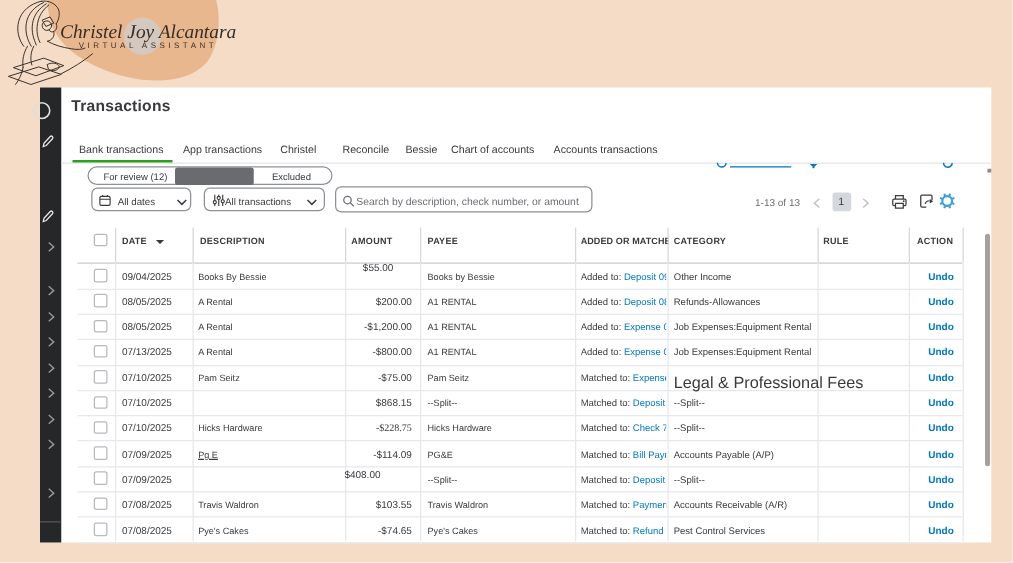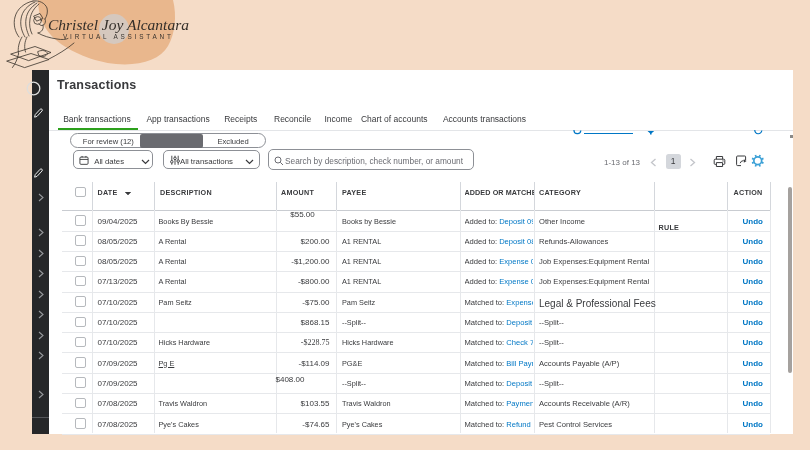--- a/index.html
+++ b/index.html
@@ -65,23 +65,23 @@
 <svg class="a" style="left:37.5px;top:351px;" width="6" height="9" viewBox="0 0 6 9">
     <path d="M1 1 L5 4.5 L1 8" fill="none" stroke="#97999c" stroke-width="1.1"></path>
   </svg>
 <svg class="a" style="left:37.5px;top:390px;" width="6" height="9" viewBox="0 0 6 9">
     <path d="M1 1 L5 4.5 L1 8" fill="none" stroke="#97999c" stroke-width="1.1"></path>
   </svg>
 <div class="a" style="left:32px;top:417px;width:16.5px;height:1px;background:#55565a;"></div>
 <div class="a" style="left:57px;top:78px;font-size:12.5px;font-weight:bold;color:#393a3d;letter-spacing:0.2px;">Transactions</div>
 <div class="a" style="left:63.2px;top:114.2px;font-size:8.5px;color:#393a3d;">Bank transactions</div>
 <div class="a" style="left:146.4px;top:114.2px;font-size:8.5px;color:#393a3d;">App transactions</div>
-<div class="a" style="left:224.2px;top:114.2px;font-size:8.5px;color:#393a3d;">Receipts</div>
+<div class="a" style="left:224.2px;top:114.2px;font-size:8.5px;color:#393a3d;">Christel</div>
 <div class="a" style="left:274px;top:114.2px;font-size:8.5px;color:#393a3d;">Reconcile</div>
-<div class="a" style="left:324.4px;top:114.2px;font-size:8.5px;color:#393a3d;">Income</div>
+<div class="a" style="left:324.4px;top:114.2px;font-size:8.5px;color:#393a3d;">Bessie</div>
 <div class="a" style="left:360.9px;top:114.2px;font-size:8.5px;color:#393a3d;">Chart of accounts</div>
 <div class="a" style="left:442.9px;top:114.2px;font-size:8.5px;color:#393a3d;">Accounts transactions</div>
 <div class="a" style="left:48.5px;top:130px;width:744.5px;height:1px;background:#e3e5e8;"></div>
 <div class="a" style="left:58px;top:128px;width:80px;height:2.2px;background:#2ca01c;"></div>
 <svg class="a" style="left:573px;top:130.4px;" width="9" height="5">
     <path d="M1 0 A3.4 3.4 0 0 0 7.8 0.5" fill="none" stroke="#0077c5" stroke-width="1.2"></path>
   </svg>
 <div class="a" style="left:584px;top:132.6px;width:49px;height:1.3px;background:#0077c5;"></div>
 <svg class="a" style="left:647px;top:130.6px;" width="8" height="4">
     <path d="M0.5 0 L3 2.2 L3 3.6 L4.6 3.6 L4.6 2.2 L7.2 0 Z" fill="#0077c5"></path>
@@ -159,21 +159,21 @@
     <line x1="5.10" y1="2.78" x2="4.38" y2="1.02" stroke="#3ba0d6" stroke-width="1.7"></line>
     <line x1="8.40" y1="2.78" x2="9.12" y2="1.02" stroke="#3ba0d6" stroke-width="1.7"></line>
     <line x1="10.72" y1="5.10" x2="12.48" y2="4.38" stroke="#3ba0d6" stroke-width="1.7"></line>
     <circle cx="6.75" cy="6.75" r="3.9" fill="none" stroke="#3ba0d6" stroke-width="1.7"></circle>
   </svg>
 <div class="a" style="left:97.5px;top:188px;font-size:7.2px;font-weight:bold;color:#393a3d;letter-spacing:0.25px;">DATE</div>
 <div class="a" style="left:160px;top:188px;font-size:7.2px;font-weight:bold;color:#393a3d;letter-spacing:0.25px;">DESCRIPTION</div>
 <div class="a" style="left:281px;top:188px;font-size:7.2px;font-weight:bold;color:#393a3d;letter-spacing:0.25px;">AMOUNT</div>
 <div class="a" style="left:342px;top:188px;font-size:7.2px;font-weight:bold;color:#393a3d;letter-spacing:0.25px;">PAYEE</div>
 <div class="a" style="left:539px;top:188px;font-size:7.2px;font-weight:bold;color:#393a3d;letter-spacing:0.25px;">CATEGORY</div>
-<div class="a" style="left:658.5px;top:188px;font-size:7.2px;font-weight:bold;color:#393a3d;letter-spacing:0.25px;margin-top:35px;">RULE</div>
+<div class="a" style="left:658.5px;top:188px;font-size:7.2px;font-weight:bold;color:#393a3d;letter-spacing:0.25px;">RULE</div>
 <div class="a" style="left:733.5px;top:188px;font-size:7.2px;font-weight:bold;color:#393a3d;letter-spacing:0.25px;">ACTION</div>
 <div class="a" style="left:464.5px;top:188px;width:70px;font-size:7.2px;font-weight:bold;color:#393a3d;letter-spacing:0.1px;white-space:nowrap;overflow:hidden;">ADDED OR MATCHED W</div>
 <svg class="a" style="left:124px;top:190.5px;" width="8" height="5">
     <path d="M1 1 L4 4 L7 1" fill="#393a3d" stroke="#393a3d" stroke-width="0.5"></path>
   </svg>
 <div class="a" style="left:92px;top:182px;width:1px;height:28.30000000000001px;background:#d4d7dc;"></div>
 <div class="a" style="left:153.5px;top:182px;width:1px;height:28.30000000000001px;background:#d4d7dc;"></div>
 <div class="a" style="left:275.5px;top:182px;width:1px;height:28.30000000000001px;background:#d4d7dc;"></div>
 <div class="a" style="left:336px;top:182px;width:1px;height:28.30000000000001px;background:#d4d7dc;"></div>
 <div class="a" style="left:459.5px;top:182px;width:1px;height:28.30000000000001px;background:#d4d7dc;"></div>
@@ -234,21 +234,21 @@
 <div class="a" style="left:342px;top:277.4px;font-size:7.3px;color:#393a3d;">A1 RENTAL</div>
 <div class="a" style="left:464.5px;top:277.4px;width:68.0px;font-size:7.6px;color:#393a3d;white-space:nowrap;overflow:hidden;">Added to: <span style="color:#0077c5;">Expense 07</span></div>
 <div class="a" style="left:539px;top:277.4px;font-size:7.6px;color:#393a3d;">Job Expenses:Equipment Rental</div>
 <div class="a" style="left:727px;top:277.4px;width:36px;text-align:right;font-size:8px;font-weight:bold;color:#0077c5;">Undo</div>
 <div class="a" style="left:75px;top:296.2px;width:10.5px;height:10.5px;border:1px solid #b6b9bd;border-radius:2px;background:#fff;"></div>
 <div class="a" style="left:97.5px;top:297.7px;font-size:8px;color:#393a3d;">07/10/2025</div>
 <div class="a" style="left:158.5px;top:297.7px;font-size:7.3px;color:#393a3d;">Pam Seitz</div>
 <div class="a" style="left:275.5px;top:297.7px;width:54.0px;text-align:right;font-size:8px;color:#393a3d;">-$75.00</div>
 <div class="a" style="left:342px;top:297.7px;font-size:7.3px;color:#393a3d;">Pam Seitz</div>
 <div class="a" style="left:464.5px;top:297.7px;width:68.0px;font-size:7.6px;color:#393a3d;white-space:nowrap;overflow:hidden;">Matched to: <span style="color:#0077c5;">Expense</span></div>
-<div class="a" style="left:539px;top:297.7px;font-size:10px;color:#393a3d;">Legal &amp; Professional Fees</div>
+<div class="a" style="left:539px;top:297.7px;font-size:13px;color:#393a3d;">Legal &amp; Professional Fees</div>
 <div class="a" style="left:727px;top:297.7px;width:36px;text-align:right;font-size:8px;font-weight:bold;color:#0077c5;">Undo</div>
 <div class="a" style="left:75px;top:316.5px;width:10.5px;height:10.5px;border:1px solid #b6b9bd;border-radius:2px;background:#fff;"></div>
 <div class="a" style="left:97.5px;top:318.0px;font-size:8px;color:#393a3d;">07/10/2025</div>
 <div class="a" style="left:275.5px;top:318.0px;width:54.0px;text-align:right;font-size:8px;color:#393a3d;">$868.15</div>
 <div class="a" style="left:342px;top:318.0px;font-size:7.3px;color:#393a3d;">--Split--</div>
 <div class="a" style="left:464.5px;top:318.0px;width:68.0px;font-size:7.6px;color:#393a3d;white-space:nowrap;overflow:hidden;">Matched to: <span style="color:#0077c5;">Deposit</span></div>
 <div class="a" style="left:539px;top:318.0px;font-size:7.6px;color:#393a3d;">--Split--</div>
 <div class="a" style="left:727px;top:318.0px;width:36px;text-align:right;font-size:8px;font-weight:bold;color:#0077c5;">Undo</div>
 <div class="a" style="left:75px;top:336.8px;width:10.5px;height:10.5px;border:1px solid #b6b9bd;border-radius:2px;background:#fff;"></div>
 <div class="a" style="left:97.5px;top:338.3px;font-size:8px;color:#393a3d;">07/10/2025</div>

